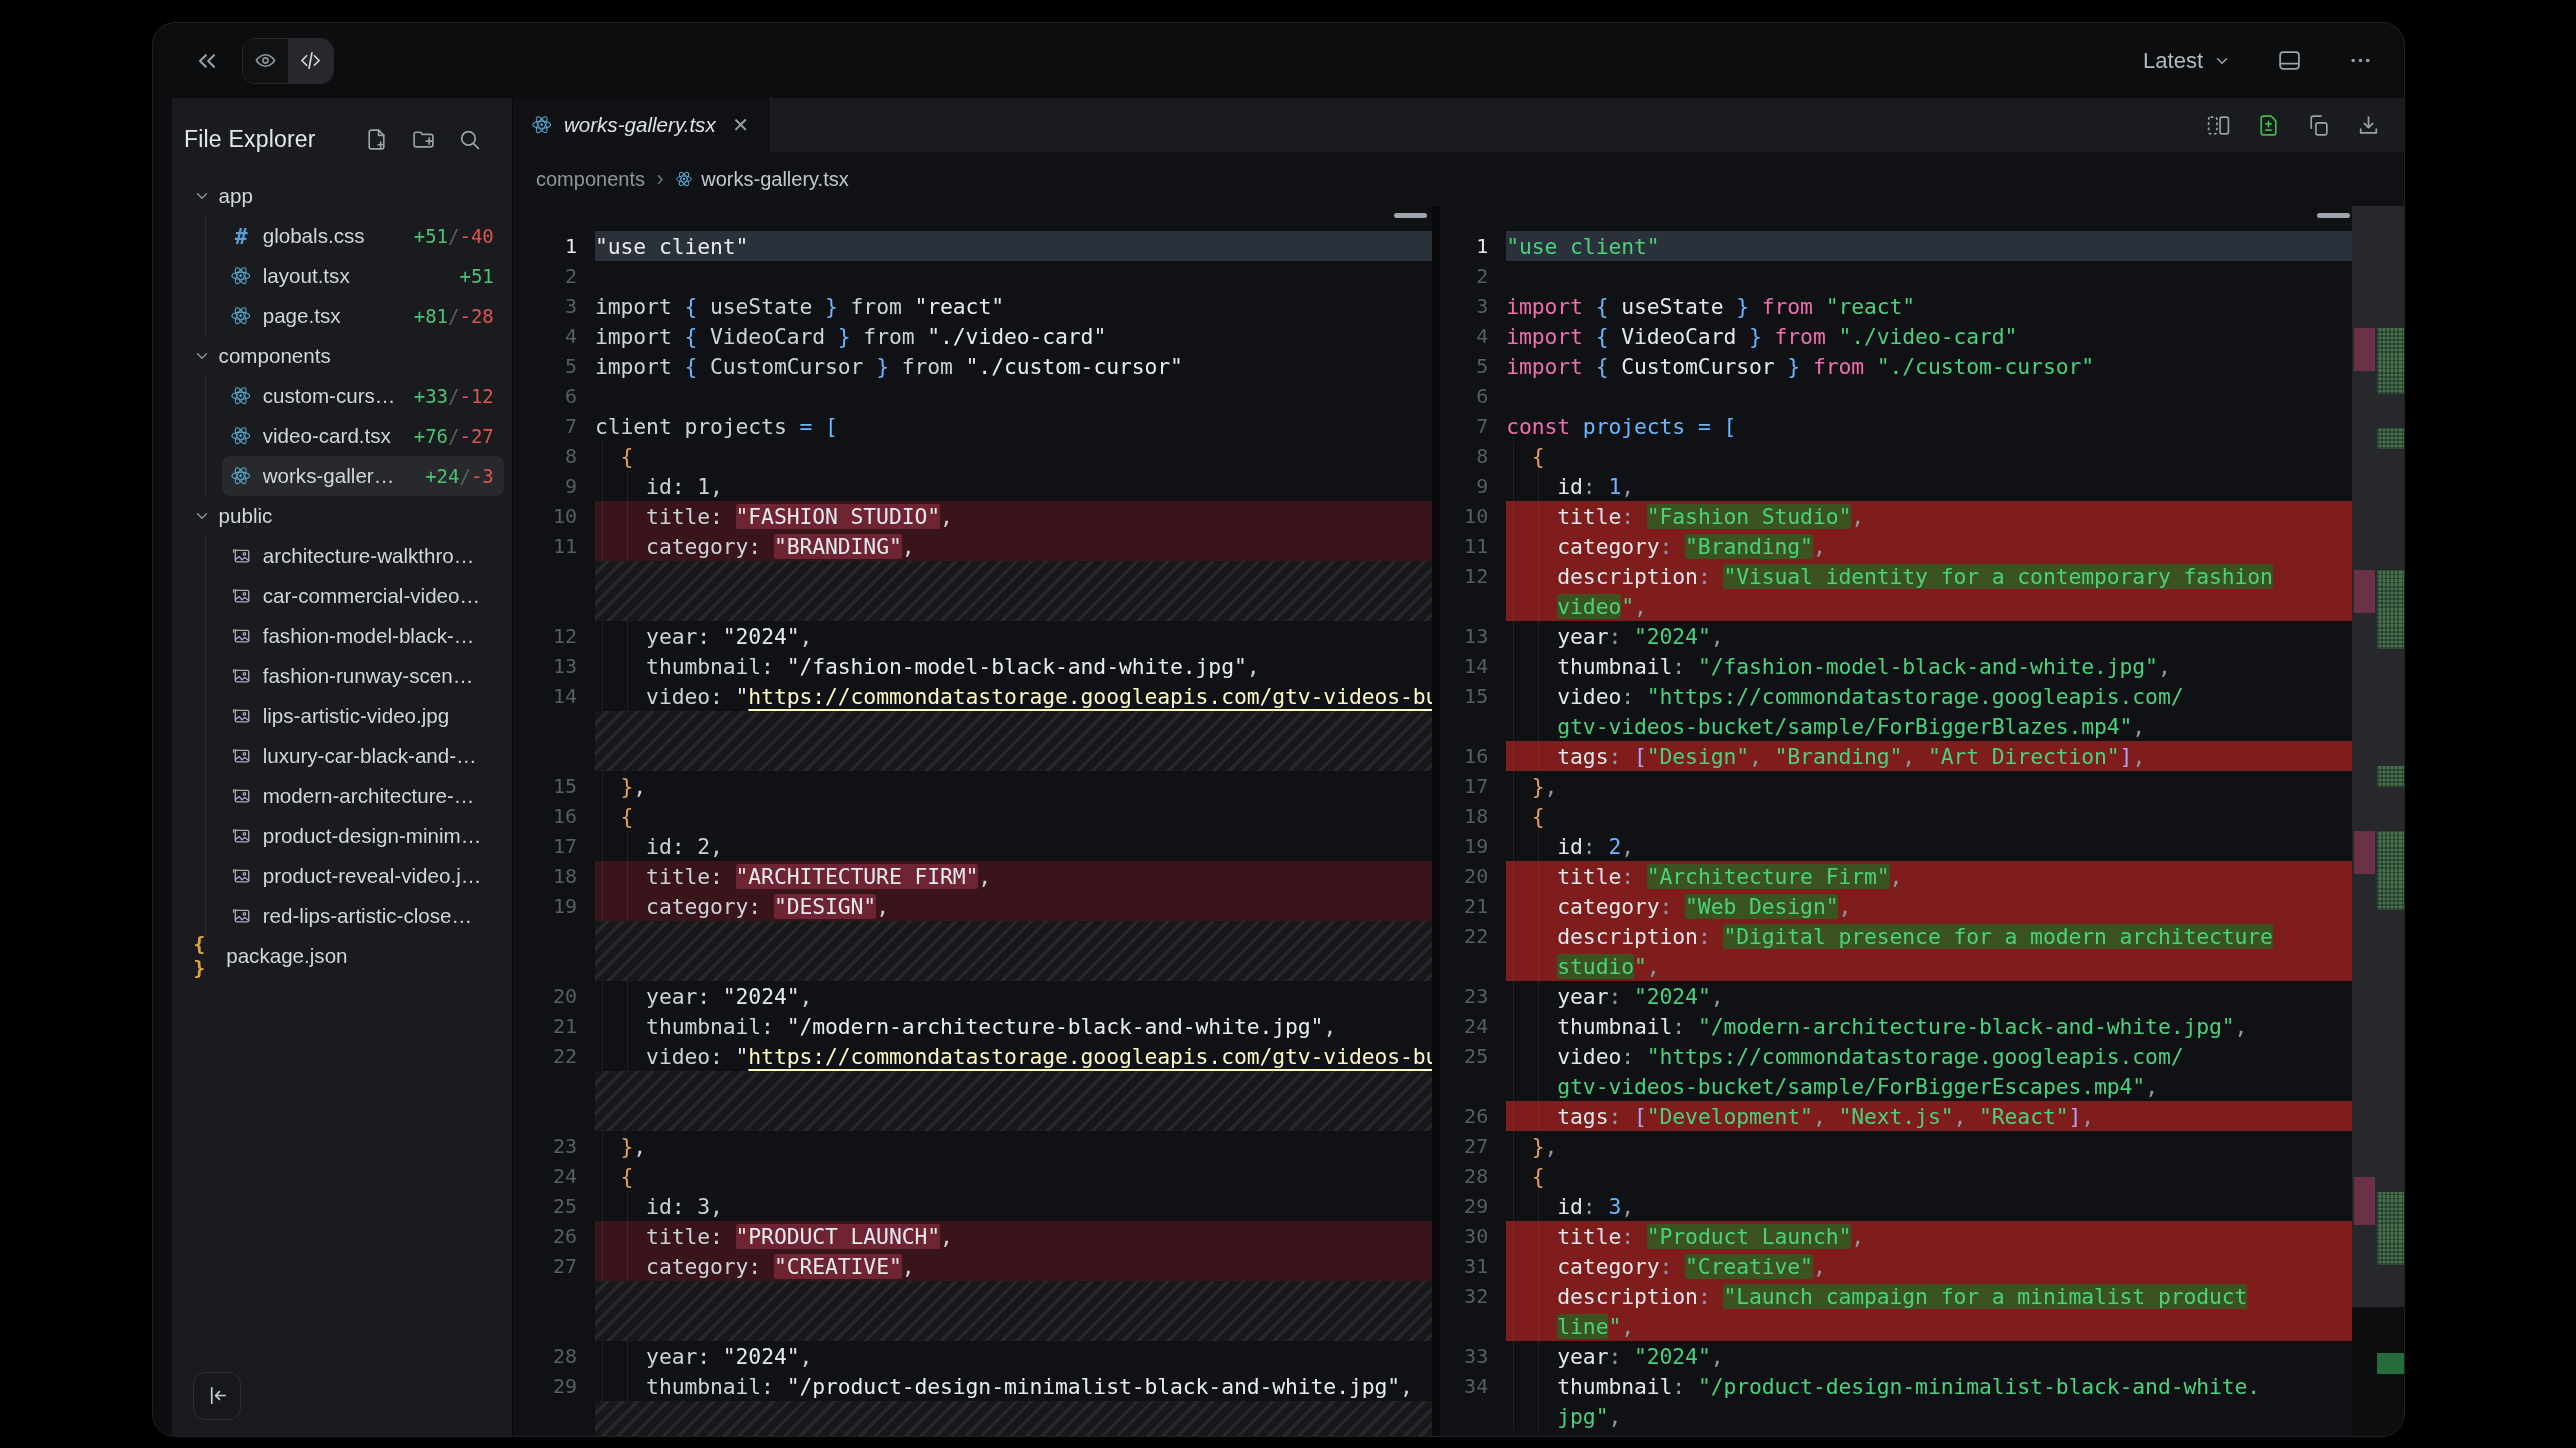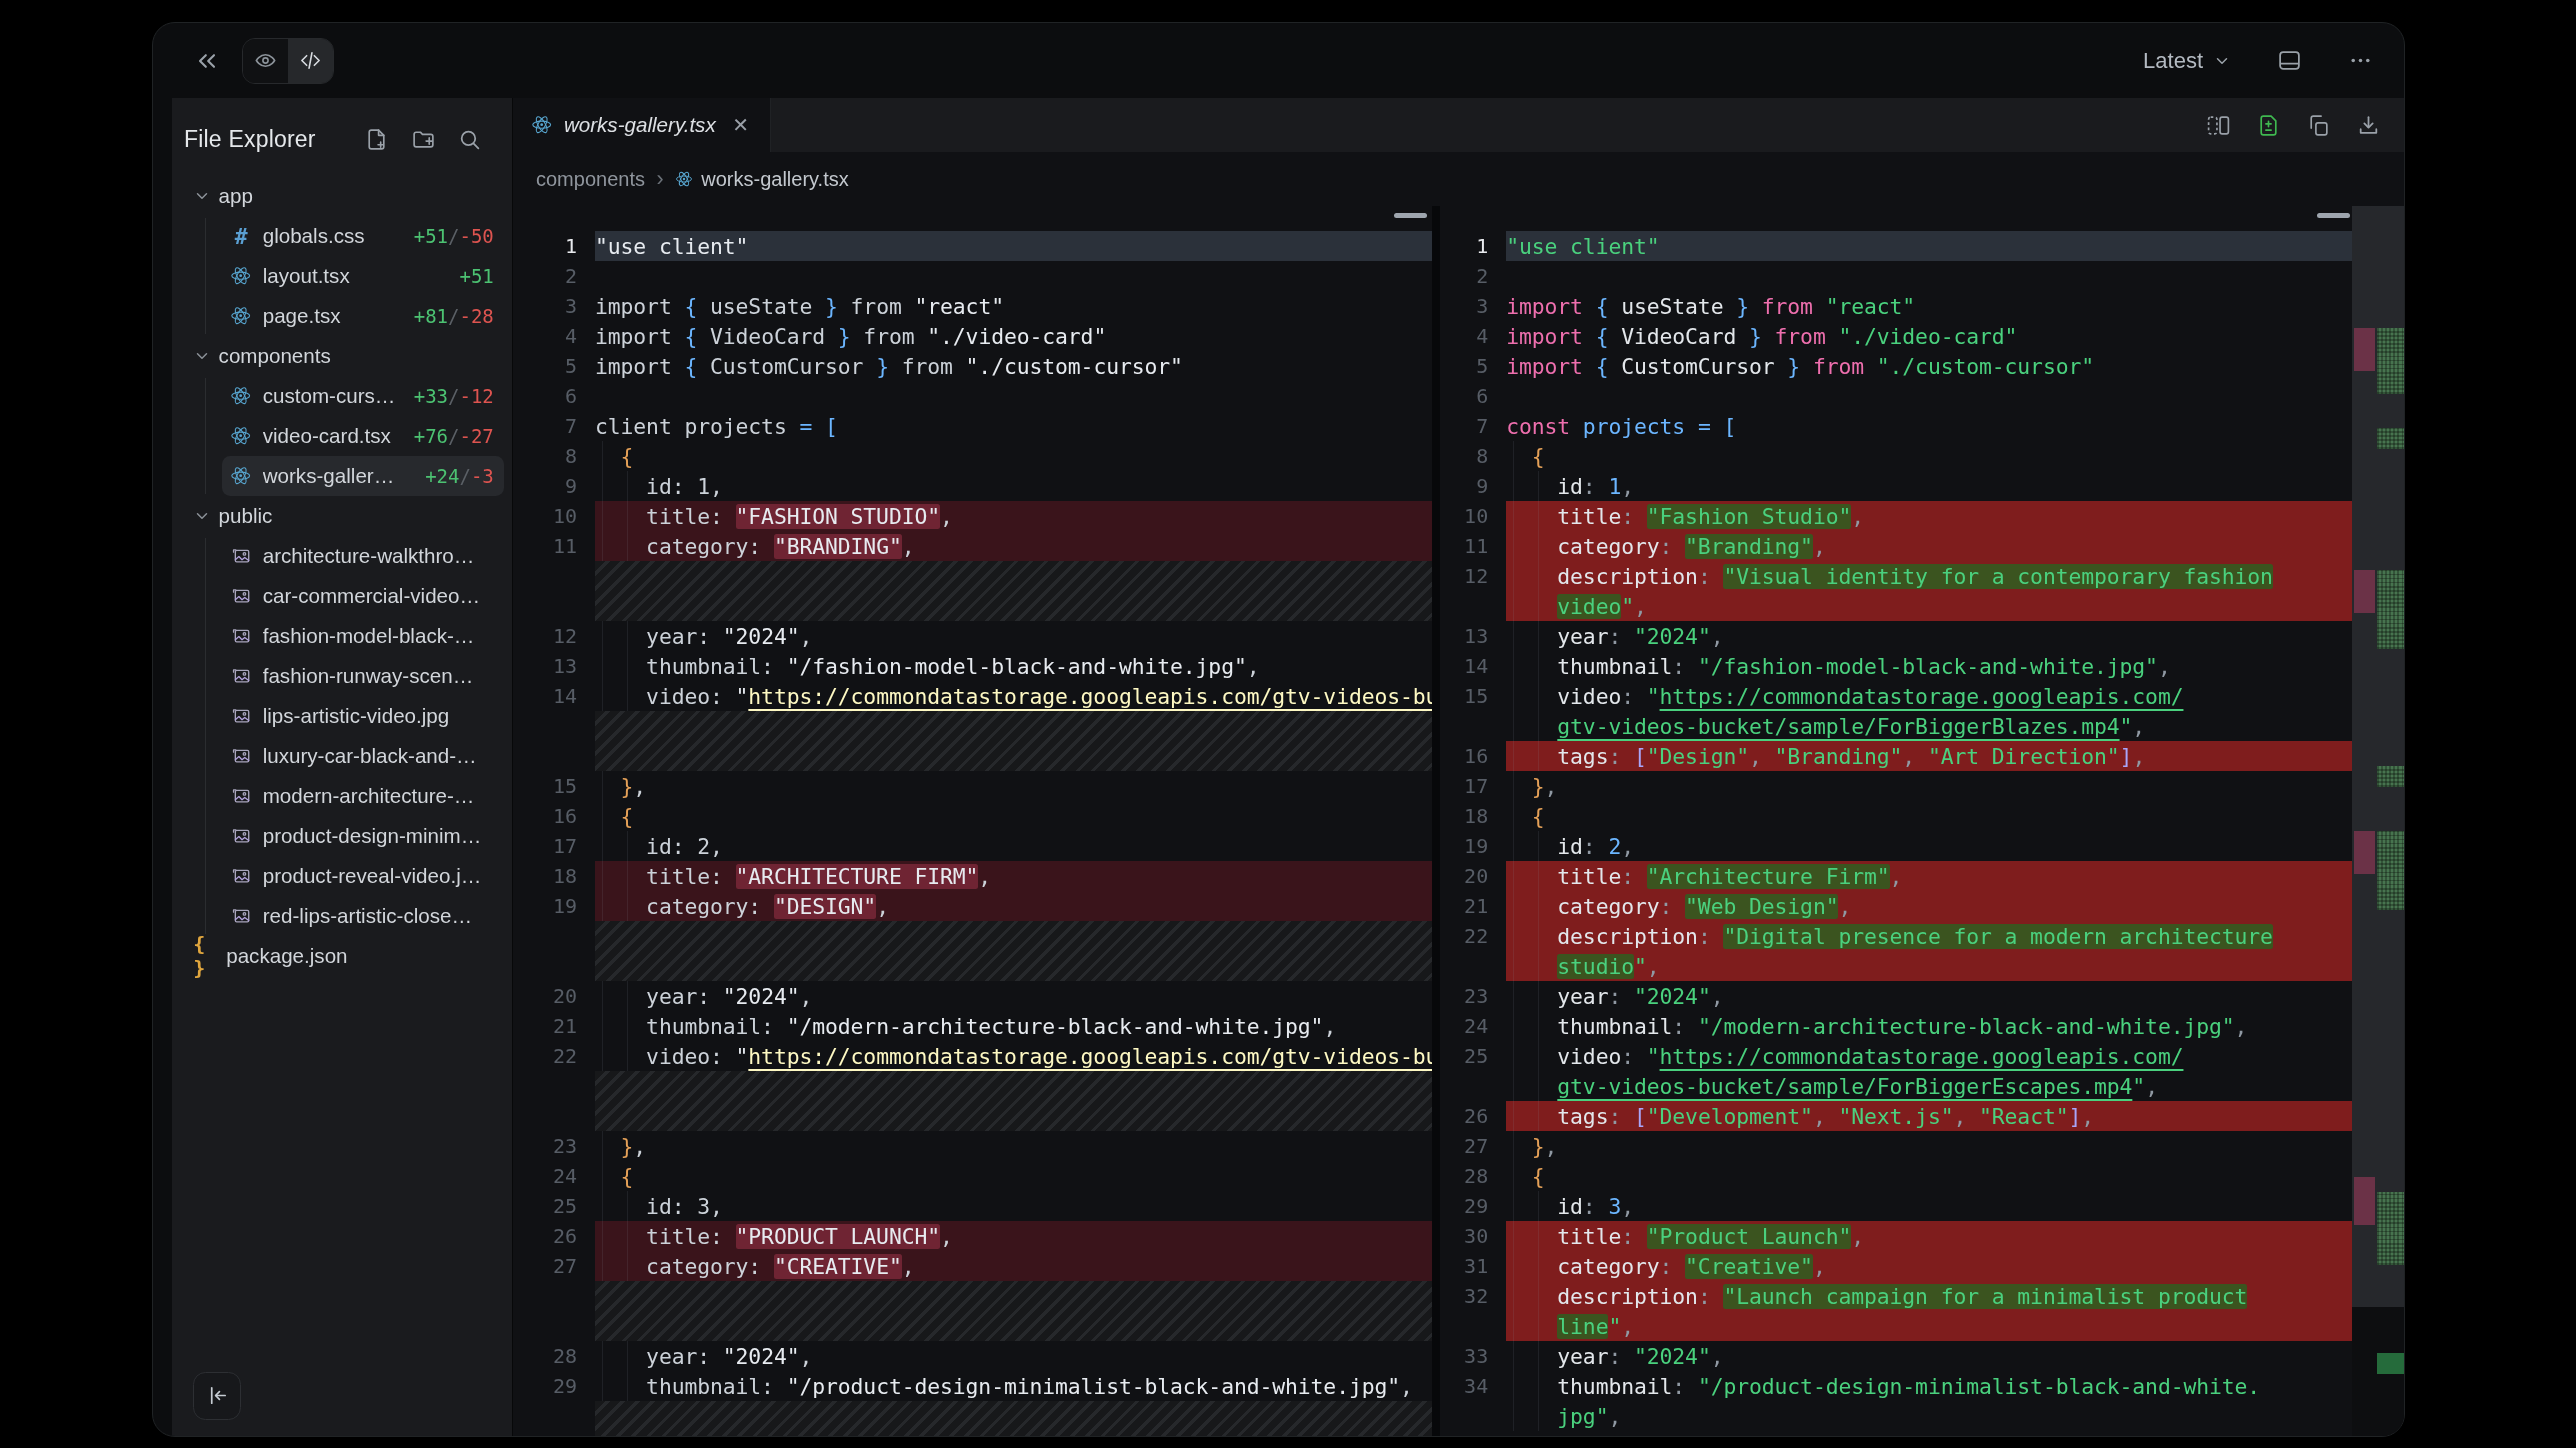--- a/index.html
+++ b/index.html
@@ -65,21 +65,21 @@
   .row.sel .ct{background:#2b313a;}
   .row.sel .ln{color:#e8eaee;}
   .row.del .ct{background:#3a141b;}
   .row.add .ct{background:#7f1d1d;}
   .filler{margin-left:82px;background:repeating-linear-gradient(135deg,#17181a 0 7.4px,#26282b 7.4px 10.7px);}
   .guide{position:absolute;top:0;bottom:0;width:0.8px;background:rgba(140,150,160,.13);}
   
   .tk{display:inline;}
   .kw{color:#ee6fae;} .id{color:#e3e7eb;} .vr{color:#6cb6ff;} .prop{color:#e3e7eb;}
   .pun{color:#9099a3;} .pb{color:#6cb6ff;} .cb{color:#e5a158;} .br{color:#a9a5f8;} .num{color:#6cb6ff;}
-  .str{color:#4ad17e;} .link{color:#4ad17e;text-decoration:underline;text-underline-offset:5px;}
+  .str{color:#4ad17e;} .link{color:#4ad17e;text-underline-offset:5px;}
   .fg{color:#9099a3;}
   .lfg{color:#ccd2d9;} .strl{color:#e7ebf0;} .llink{color:#fef9c3;text-decoration:underline;text-underline-offset:5px;}
   .wdel{background:#6f2433;border-radius:2.5px;}
   .wadd{background:#3b541f;border-radius:2.5px;}
   
   .ruler{width:52px;flex:0 0 52px;position:relative;background:#0d0e10;}
   .ruler-thumb{position:absolute;left:0;right:0;top:0;height:1101px;background:#26282c;}
   .mark{position:absolute;}
   .mark.red{left:1.6px;width:21.4px;background:#6b3247;}
   .mark.green{left:25px;width:27px;background:#47744f;
@@ -196,21 +196,21 @@
               </svg>
             </span>
             <span class="t-label">app</span>
           </div>
           <div class="kids">
             <div class="t-row">
               <span class="t-icon">
                 <span class="ico-hash">#</span>
               </span>
               <span class="t-label">globals.css</span>
-              <span class="t-stats"><span class="st-add">+51</span><span class="st-slash">/</span><span class="st-del">-50</span></span>
+              <span class="t-stats"><span class="st-add">+51</span><span class="st-slash">/</span><span class="st-del">-40</span></span>
             </div>
             <div class="t-row">
               <span class="t-icon">
                 <svg width="21.4" height="21.4" viewBox="0 0 24 24" fill="none" stroke="#58a6d0" stroke-width="1.2">
                   <ellipse cx="12" cy="12" rx="10" ry="4"></ellipse>
                   <ellipse cx="12" cy="12" rx="10" ry="4" transform="rotate(60 12 12)"></ellipse>
                   <ellipse cx="12" cy="12" rx="10" ry="4" transform="rotate(120 12 12)"></ellipse>
                   <circle cx="12" cy="12" r="1.6" fill="#58a6d0" stroke="none"></circle>
                 </svg>
               </span>

